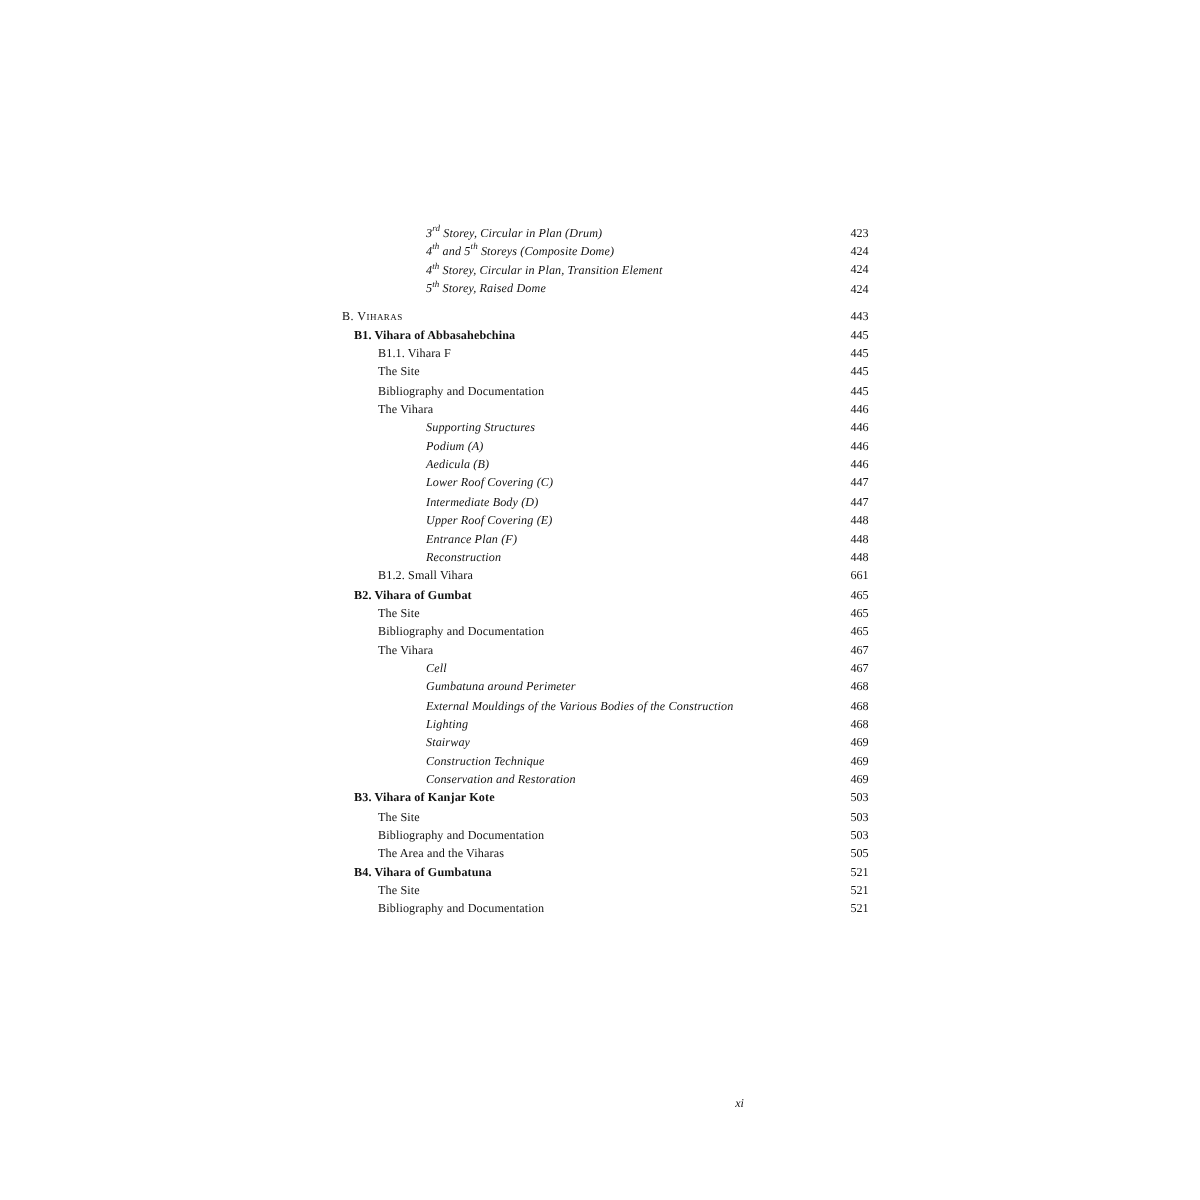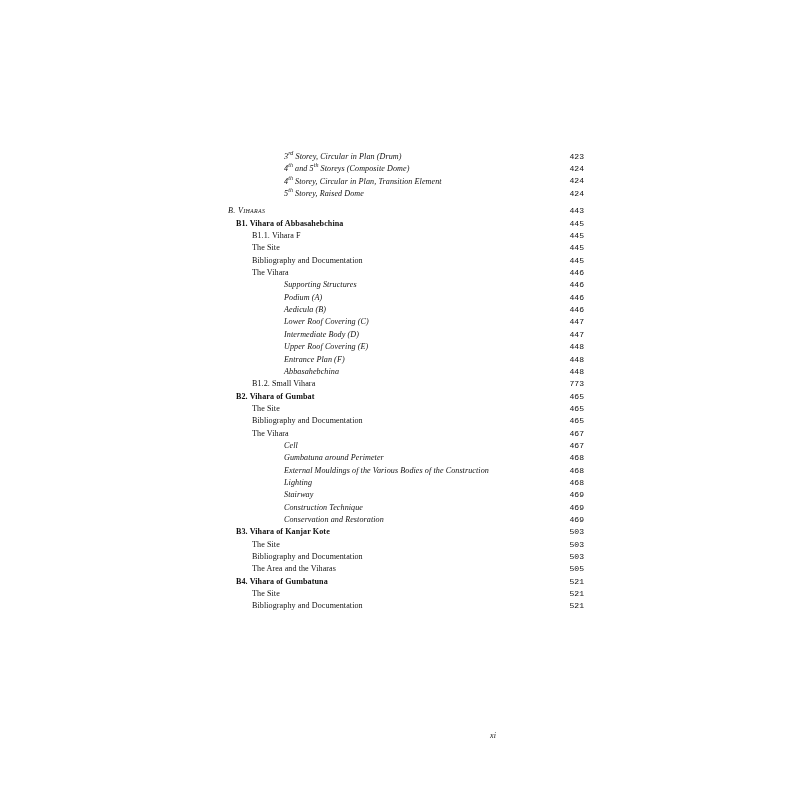--- a/index.html
+++ b/index.html
@@ -36,37 +36,35 @@
     line-height: 1.0;
     height: 12.35px;
     white-space: nowrap;
   }
   .label {
     font-size: 8.1px;
     letter-spacing: 0.08px;
   }
   .pagenum {
     font-size: 8.1px;
-    text-align: right;
+    text-align: center;
     min-width: 22px;
     flex: 0 0 auto;
-    font-family: Liberation Mono, monospace;
   }
 
   
   .lvl-sec   { padding-left: 0px; }
   .lvl-head  { padding-left: 8px; gap: 24px; }
   .lvl-sub   { padding-left: 24px; }
   .lvl-item  { padding-left: 56px; }
 
   
   .italic { font-style: italic; }
   .bold { font-weight: bold; }
   .smallcaps {
-    font-style: italic;
     font-variant: small-caps;
     letter-spacing: 0.3px;
   }
   .sup {
     font-size: 6px;
     vertical-align: super;
     font-style: italic;
   }
   .folio {
     position: absolute;
@@ -170,27 +168,27 @@
       <span class="label italic">Upper Roof Covering (E)</span>
       <span class="pagenum">448</span>
     </div>
 
     <div class="row lvl-item">
       <span class="label italic">Entrance Plan (F)</span>
       <span class="pagenum">448</span>
     </div>
 
     <div class="row lvl-item">
-      <span class="label italic">Abbasahebchina</span>
+      <span class="label italic">Reconstruction</span>
       <span class="pagenum">448</span>
     </div>
 
     <div class="row lvl-sub">
       <span class="label">B1.2. Small Vihara</span>
-      <span class="pagenum">773</span>
+      <span class="pagenum">661</span>
     </div>
 
     <div class="row lvl-head">
       <span class="label bold">B2. Vihara of Gumbat</span>
       <span class="pagenum">465</span>
     </div>
 
     <div class="row lvl-sub">
       <span class="label">The Site</span>
       <span class="pagenum">465</span>

